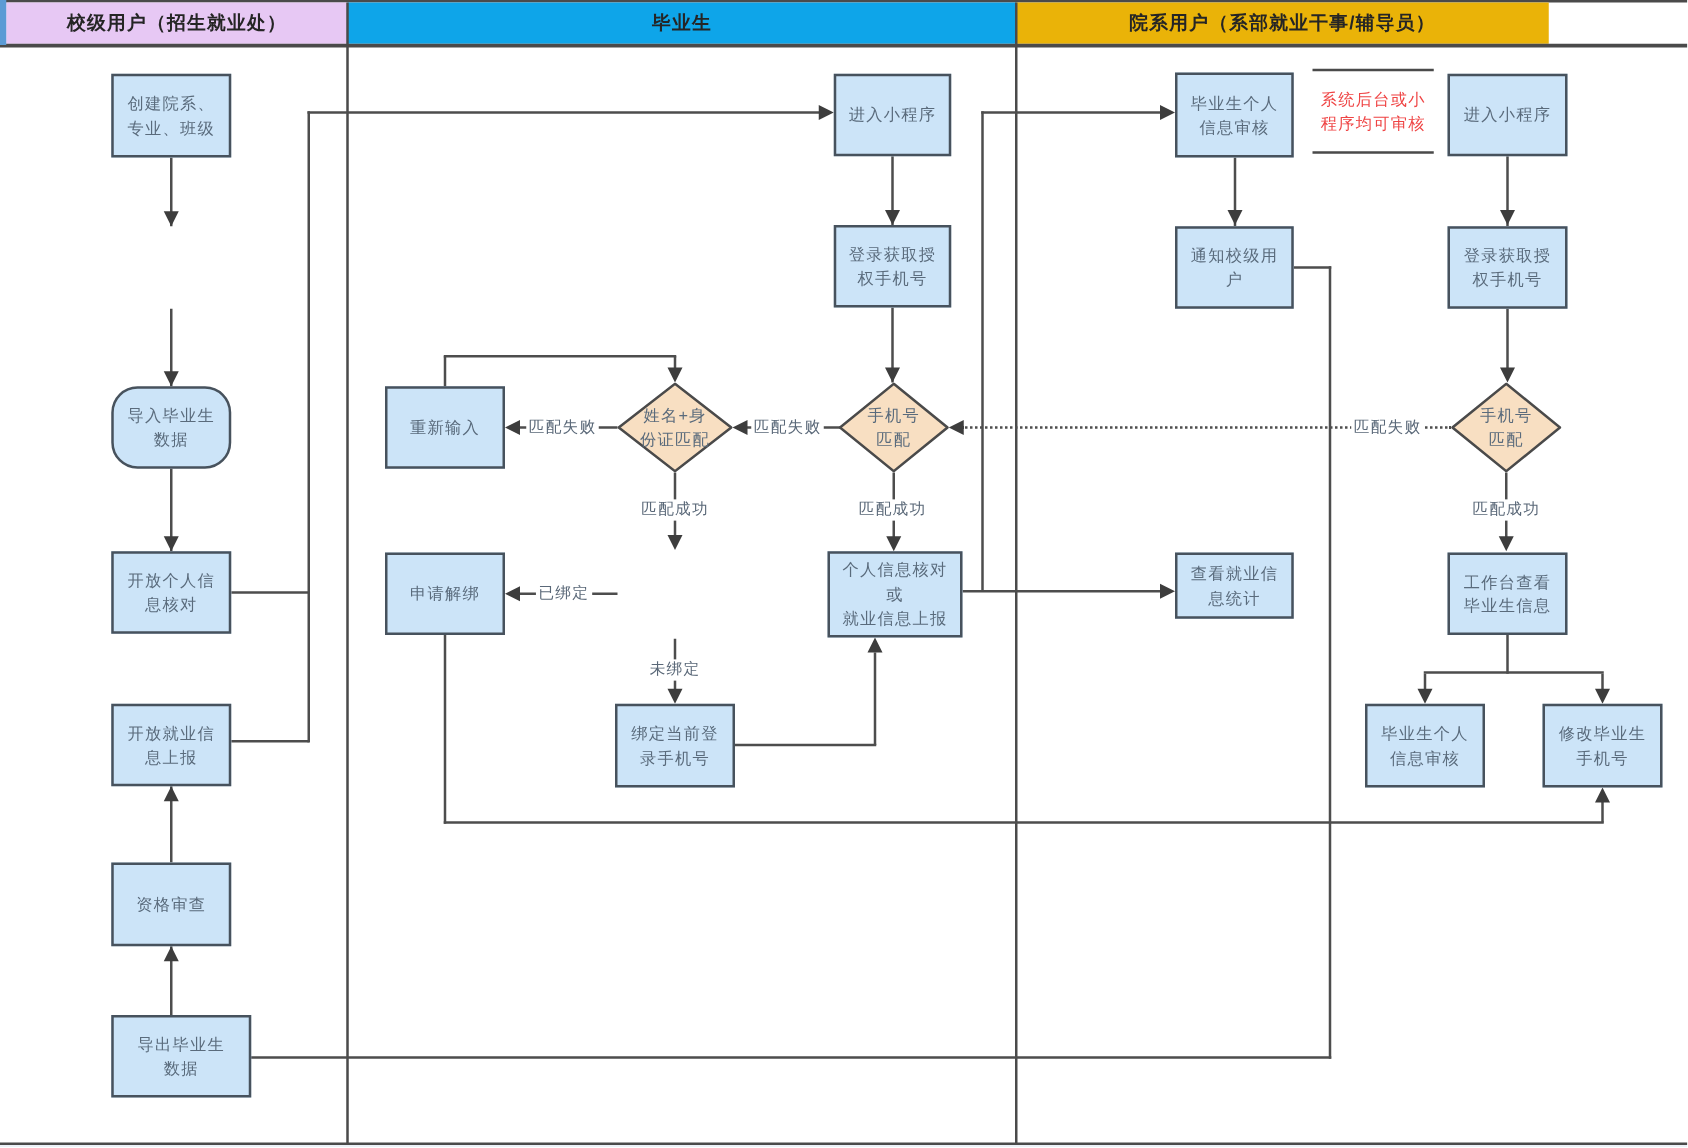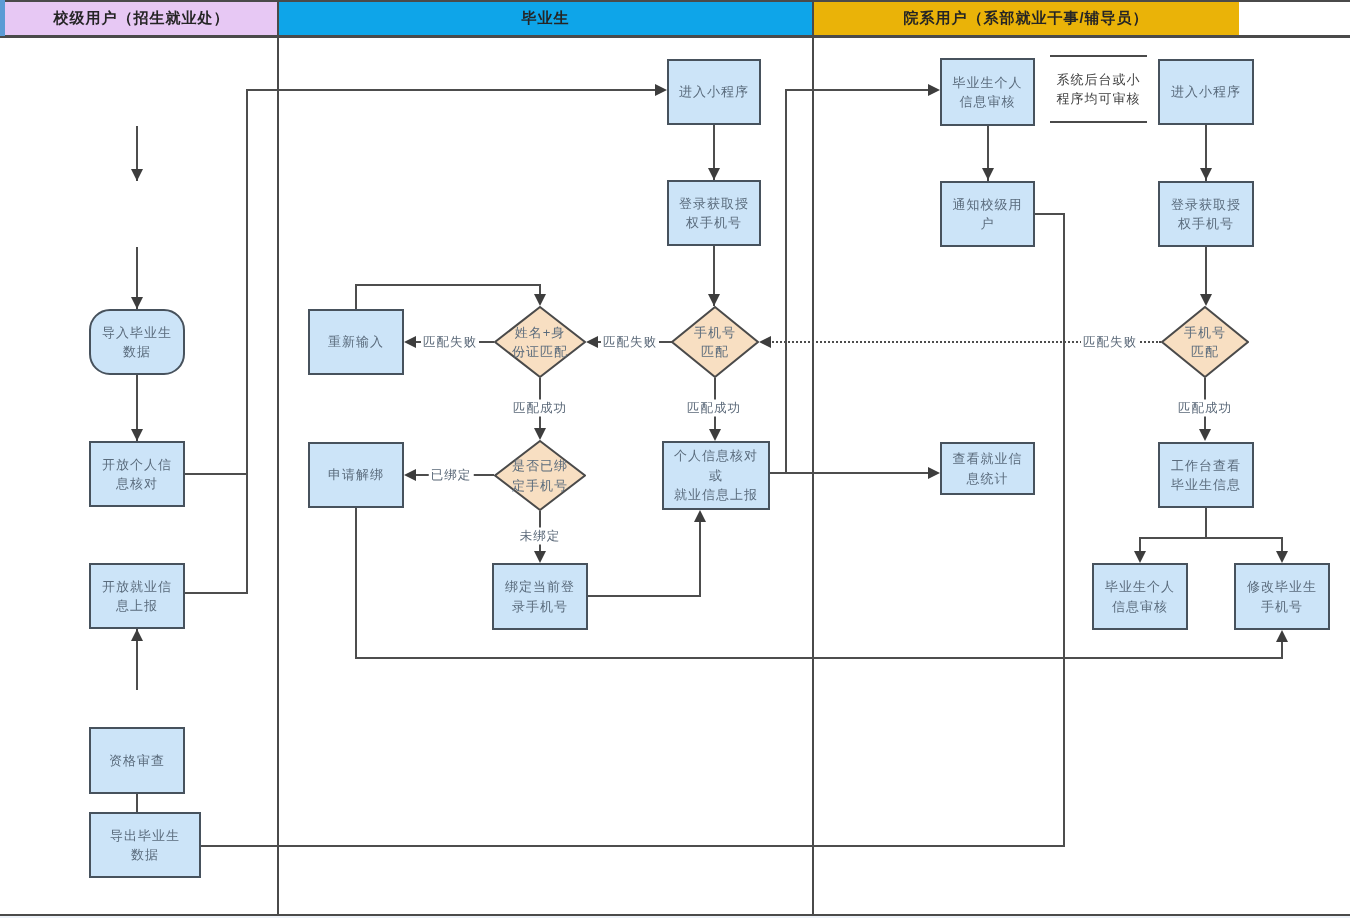--- a/index.html
+++ b/index.html
@@ -7,21 +7,21 @@
           font-family:"Liberation Sans","DejaVu Sans",sans-serif;}
   .hdr{position:absolute;display:flex;align-items:center;justify-content:center;
        font-size:15px;font-weight:bold;color:#252525;letter-spacing:1px;}
   .rule{position:absolute;background:#4a4a4a;}
   .node{position:absolute;box-sizing:border-box;background:#cce4f8;border:2px solid #47525d;
         display:flex;align-items:center;justify-content:center;z-index:2;}
   .node .txt,.dmd .txt{white-space:pre-line;text-align:center;font-size:13px;line-height:1.5;
         color:#5a6b7c;letter-spacing:1px;}
   .notebox{position:absolute;box-sizing:border-box;background:#ffffff;border-top:2px solid #4a4a4a;
         border-bottom:2px solid #4a4a4a;display:flex;align-items:center;justify-content:center;z-index:2;}
-  .notebox .txt{white-space:pre-line;text-align:center;font-size:13px;line-height:1.5;color:#404040;letter-spacing:1px;}
+  .notebox .txt{white-space:pre-line;text-align:center;font-size:13px;line-height:1.5;color:#ef4444;letter-spacing:1px;}
   .dmd{position:absolute;z-index:2;}
   .dmd svg{position:absolute;left:0;top:0;}
   .dmd .txt{position:absolute;left:0;top:0;width:100%;height:100%;display:flex;
         align-items:center;justify-content:center;}
   .h{position:absolute;height:2px;background:#4d4d4d;z-index:1;}
   .v{position:absolute;width:2px;background:#4d4d4d;z-index:1;}
   .dot{position:absolute;height:0;border-top:2px dotted #4d4d4d;background:none;z-index:1;}
   .ar{position:absolute;width:0;height:0;z-index:1;}
   .ar.d{border-left:6px solid transparent;border-right:6px solid transparent;border-top:12px solid #3d3d3d;}
   .ar.u{border-left:6px solid transparent;border-right:6px solid transparent;border-bottom:12px solid #3d3d3d;}
@@ -114,33 +114,37 @@
   <div class="ar l" style="left:759px;top:336px;"></div>
   <div class="ar u" style="left:1276px;top:630px;"></div>
   <div class="ar d" style="left:982px;top:168px;"></div>
   <div class="ar d" style="left:1200px;top:168px;"></div>
   <div class="ar d" style="left:1200px;top:294px;"></div>
   <div class="ar d" style="left:1199px;top:429px;"></div>
   <div class="ar d" style="left:1134px;top:551px;"></div>
   <div class="ar d" style="left:1276px;top:551px;"></div>
   <div class="ar l" style="left:185px;top:839px;"></div>
 
+  <div class="node" style="left:89px;top:59px;width:96px;height:67px;">
+    <div class="txt">创建院系、
+专业、班级</div>
+    </div>
   <div class="node" style="left:89px;top:309px;width:96px;height:66px;border-radius:21px;">
     <div class="txt">导入毕业生
 数据</div>
     </div>
   <div class="node" style="left:89px;top:441px;width:96px;height:66px;">
     <div class="txt">开放个人信
 息核对</div>
     </div>
   <div class="node" style="left:89px;top:563px;width:96px;height:66px;">
     <div class="txt">开放就业信
 息上报</div>
     </div>
-  <div class="node" style="left:89px;top:727px;width:96px;height:67px;">
+  <div class="node" style="left:89px;top:690px;width:96px;height:67px;">
     <div class="txt">资格审查</div>
     </div>
   <div class="node" style="left:89px;top:812px;width:112px;height:66px;">
     <div class="txt">导出毕业生
 数据</div>
     </div>
 
   <div class="node" style="left:667px;top:59px;width:94px;height:66px;">
     <div class="txt">进入小程序</div>
     </div>
@@ -170,27 +174,20 @@
       </svg>
     <div class="txt">姓名+身
 份证匹配</div>
     </div>
   <div class="dmd" style="left:671px;top:306px;width:88px;height:72px;">
     <svg width="88" height="72" viewBox="0 0 88 72">
       <polygon points="44,1 87,36 44,71 1,36" fill="#f8dfc2" stroke="#4a4a4a" stroke-width="2"></polygon>
       </svg>
     <div class="txt">手机号
 匹配</div>
-    </div>
-  <div class="dmd" style="left:494px;top:440px;width:92px;height:71px;">
-    <svg width="92" height="71" viewBox="0 0 92 71">
-      <polygon points="46,1 91,35.5 46,70 1,35.5" fill="#f8dfc2" stroke="#4a4a4a" stroke-width="2"></polygon>
-      </svg>
-    <div class="txt">是否已绑
-定手机号</div>
     </div>
 
   <div class="node" style="left:940px;top:58px;width:95px;height:68px;">
     <div class="txt">毕业生个人
 信息审核</div>
     </div>
   <div class="notebox" style="left:1050px;top:55px;width:97px;height:68px;">
     <div class="txt">系统后台或小
 程序均可审核</div>
     </div>

